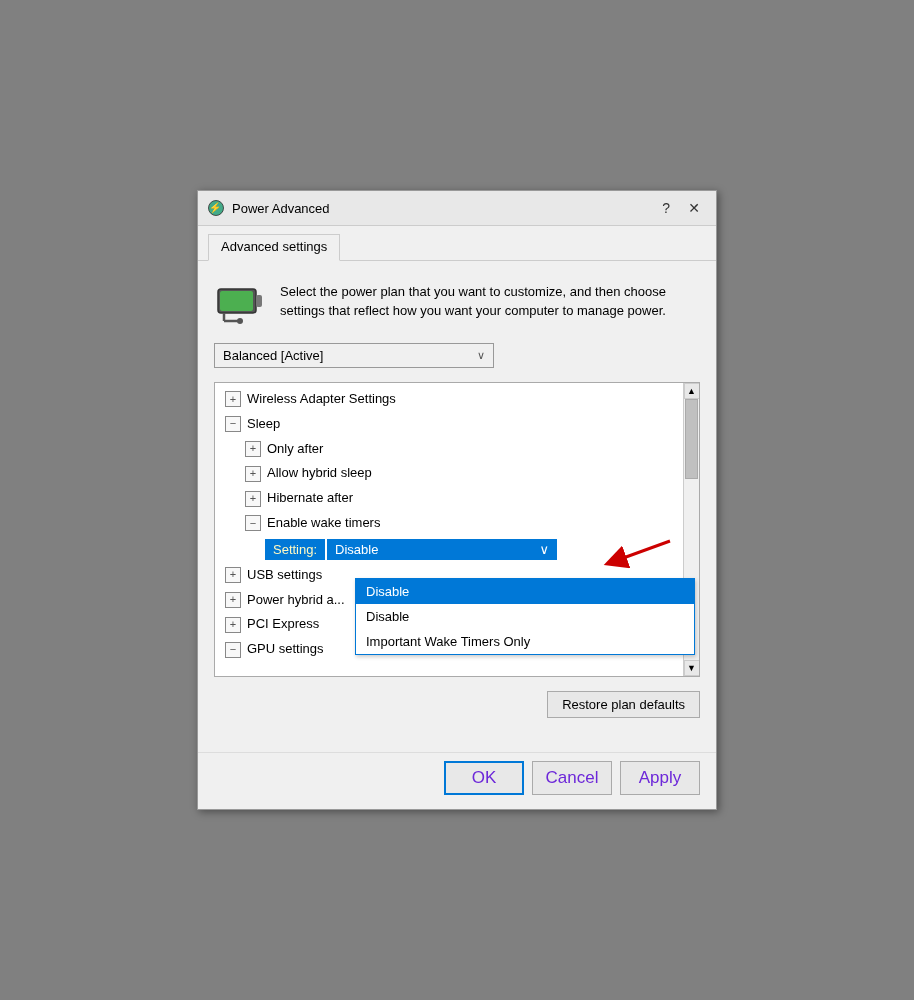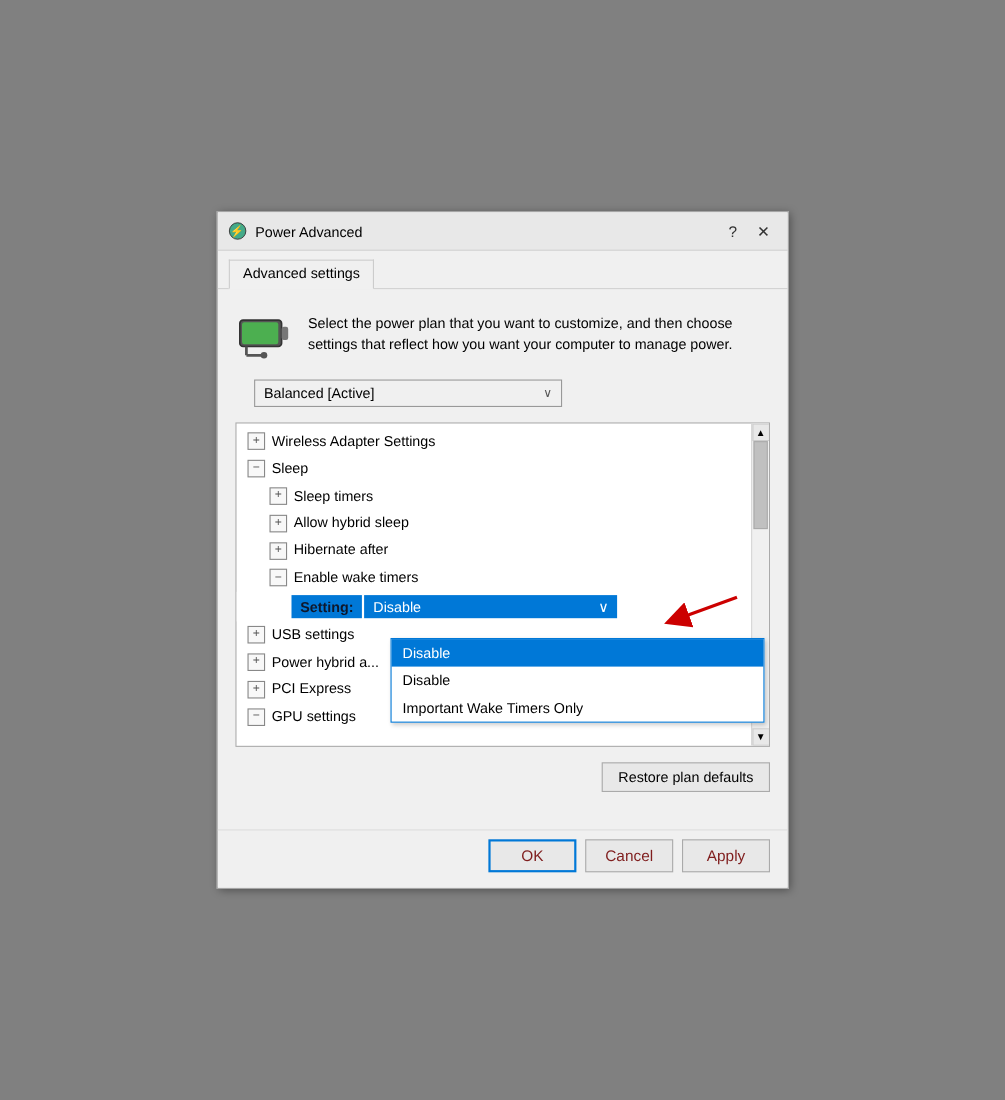--- a/index.html
+++ b/index.html
@@ -102,21 +102,20 @@
     .description-text {
       font-size: 13px;
       color: #000;
       line-height: 1.5;
     }
     
     .plan-selector {
       display: flex;
       align-items: center;
       margin-bottom: 14px;
-      margin-left: 17px;
     }
     .plan-dropdown {
       width: 280px;
       padding: 4px 8px;
       background: #f0f0f0;
       border: 1px solid #999;
       font-size: 13px;
       display: flex;
       align-items: center;
       justify-content: space-between;
@@ -166,24 +165,24 @@
     }
     
     .setting-row {
       display: flex;
       align-items: center;
       padding: 3px 0 3px 50px;
       background: #fff;
     }
     .setting-label {
       background: #0078d7;
-      color: #0f172a;
+      color: #fef9c3;
       padding: 3px 8px;
       font-size: 13px;
-      font-weight: 700;
+      font-weight: 400;
       margin-right: 2px;
       flex-shrink: 0;
     }
     .setting-select {
       flex: 1;
       background: #0078d7;
       color: white;
       border: none;
       font-size: 13px;
       padding: 3px 8px;
@@ -273,26 +272,26 @@
     .bottom-buttons {
       display: flex;
       justify-content: flex-end;
       gap: 8px;
       padding: 8px 16px 14px 16px;
       background: #f0f0f0;
       border-top: 1px solid #ddd;
     }
     .btn {
       padding: 5px 6px;
-      font-size: 14px;
+      font-size: 17px;
       border: 1px solid #aaa;
       background: #e8e8e8;
       cursor: pointer;
       min-width: 80px;
-      color: #7f1d1d;
+      color: #6d28d9;
     }
     .btn.ok-btn {
       border: 2px solid #0078d7;
       background: #e8e8e8;
     }
   </style>
 </head>
 <body>
 
 <div class="dialog">
@@ -350,21 +349,21 @@
           <span>Wireless Adapter Settings</span>
         </div>
 
         <div class="tree-item">
           <div class="expander">−</div>
           <span>Sleep</span>
         </div>
 
         <div class="tree-item indent1">
           <div class="expander">+</div>
-          <span>Sleep timers</span>
+          <span>Only after</span>
         </div>
 
         <div class="tree-item indent1">
           <div class="expander">+</div>
           <span>Allow hybrid sleep</span>
         </div>
 
         <div class="tree-item indent1">
           <div class="expander">+</div>
           <span>Hibernate after</span>

